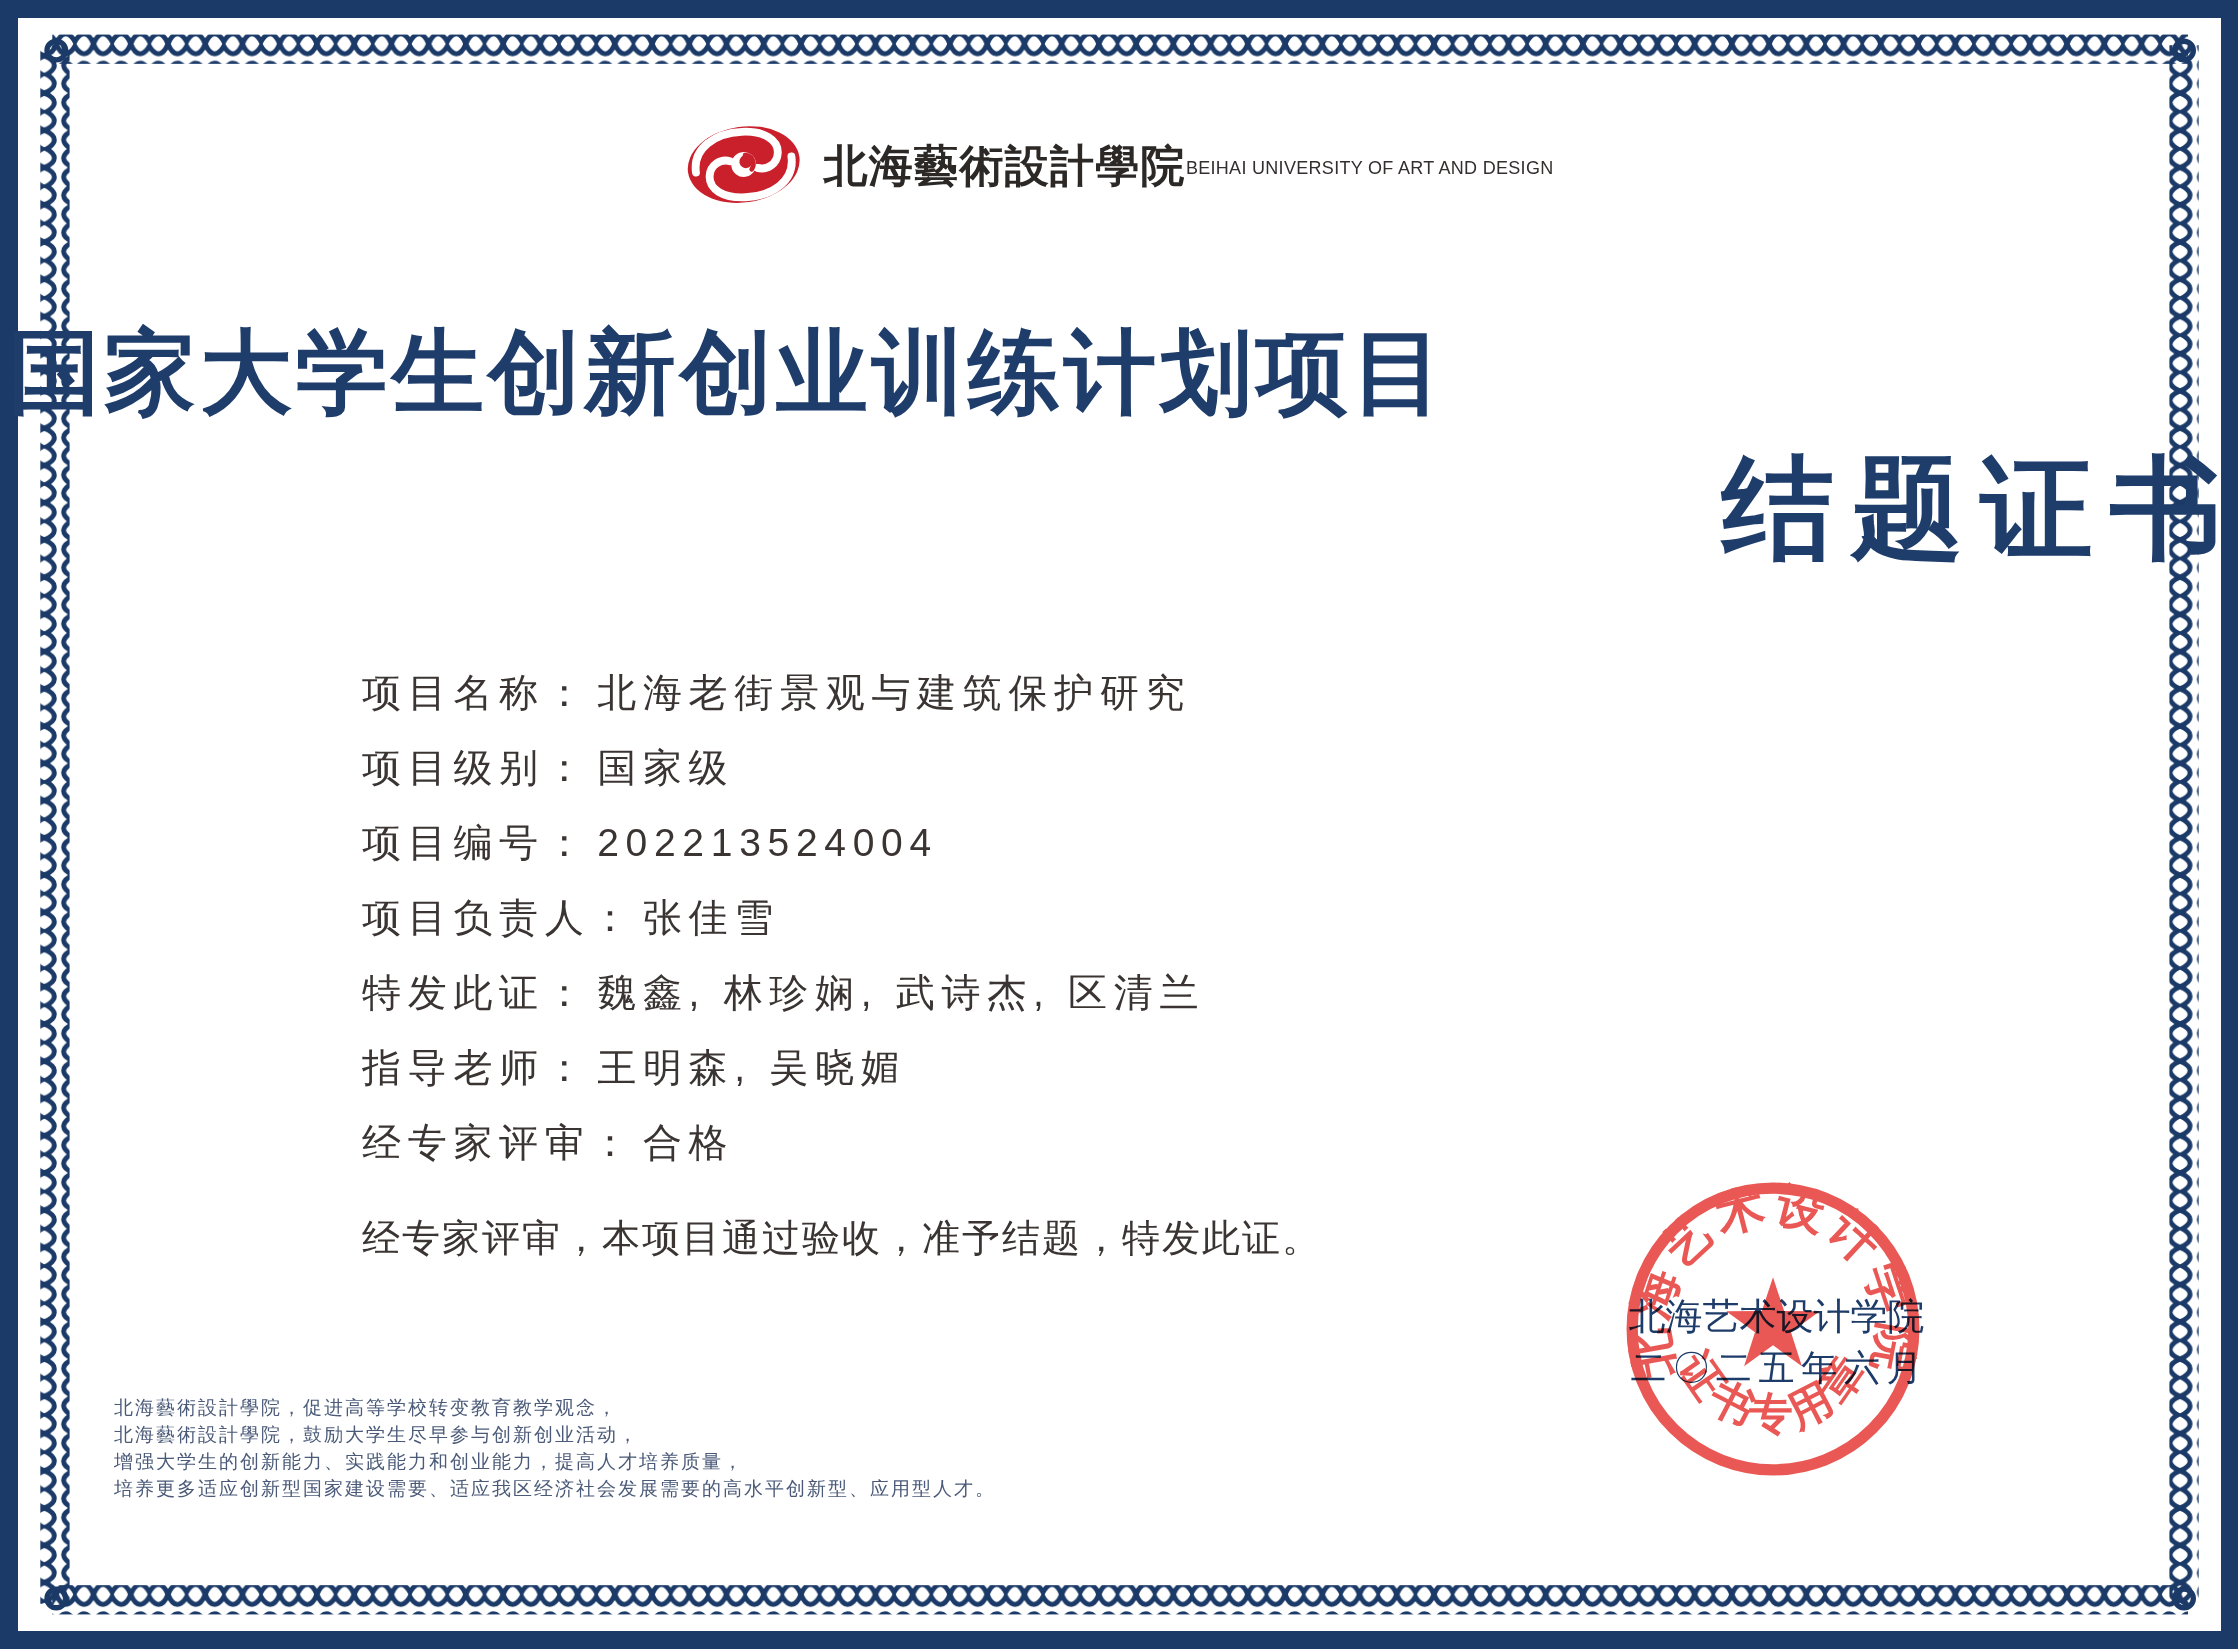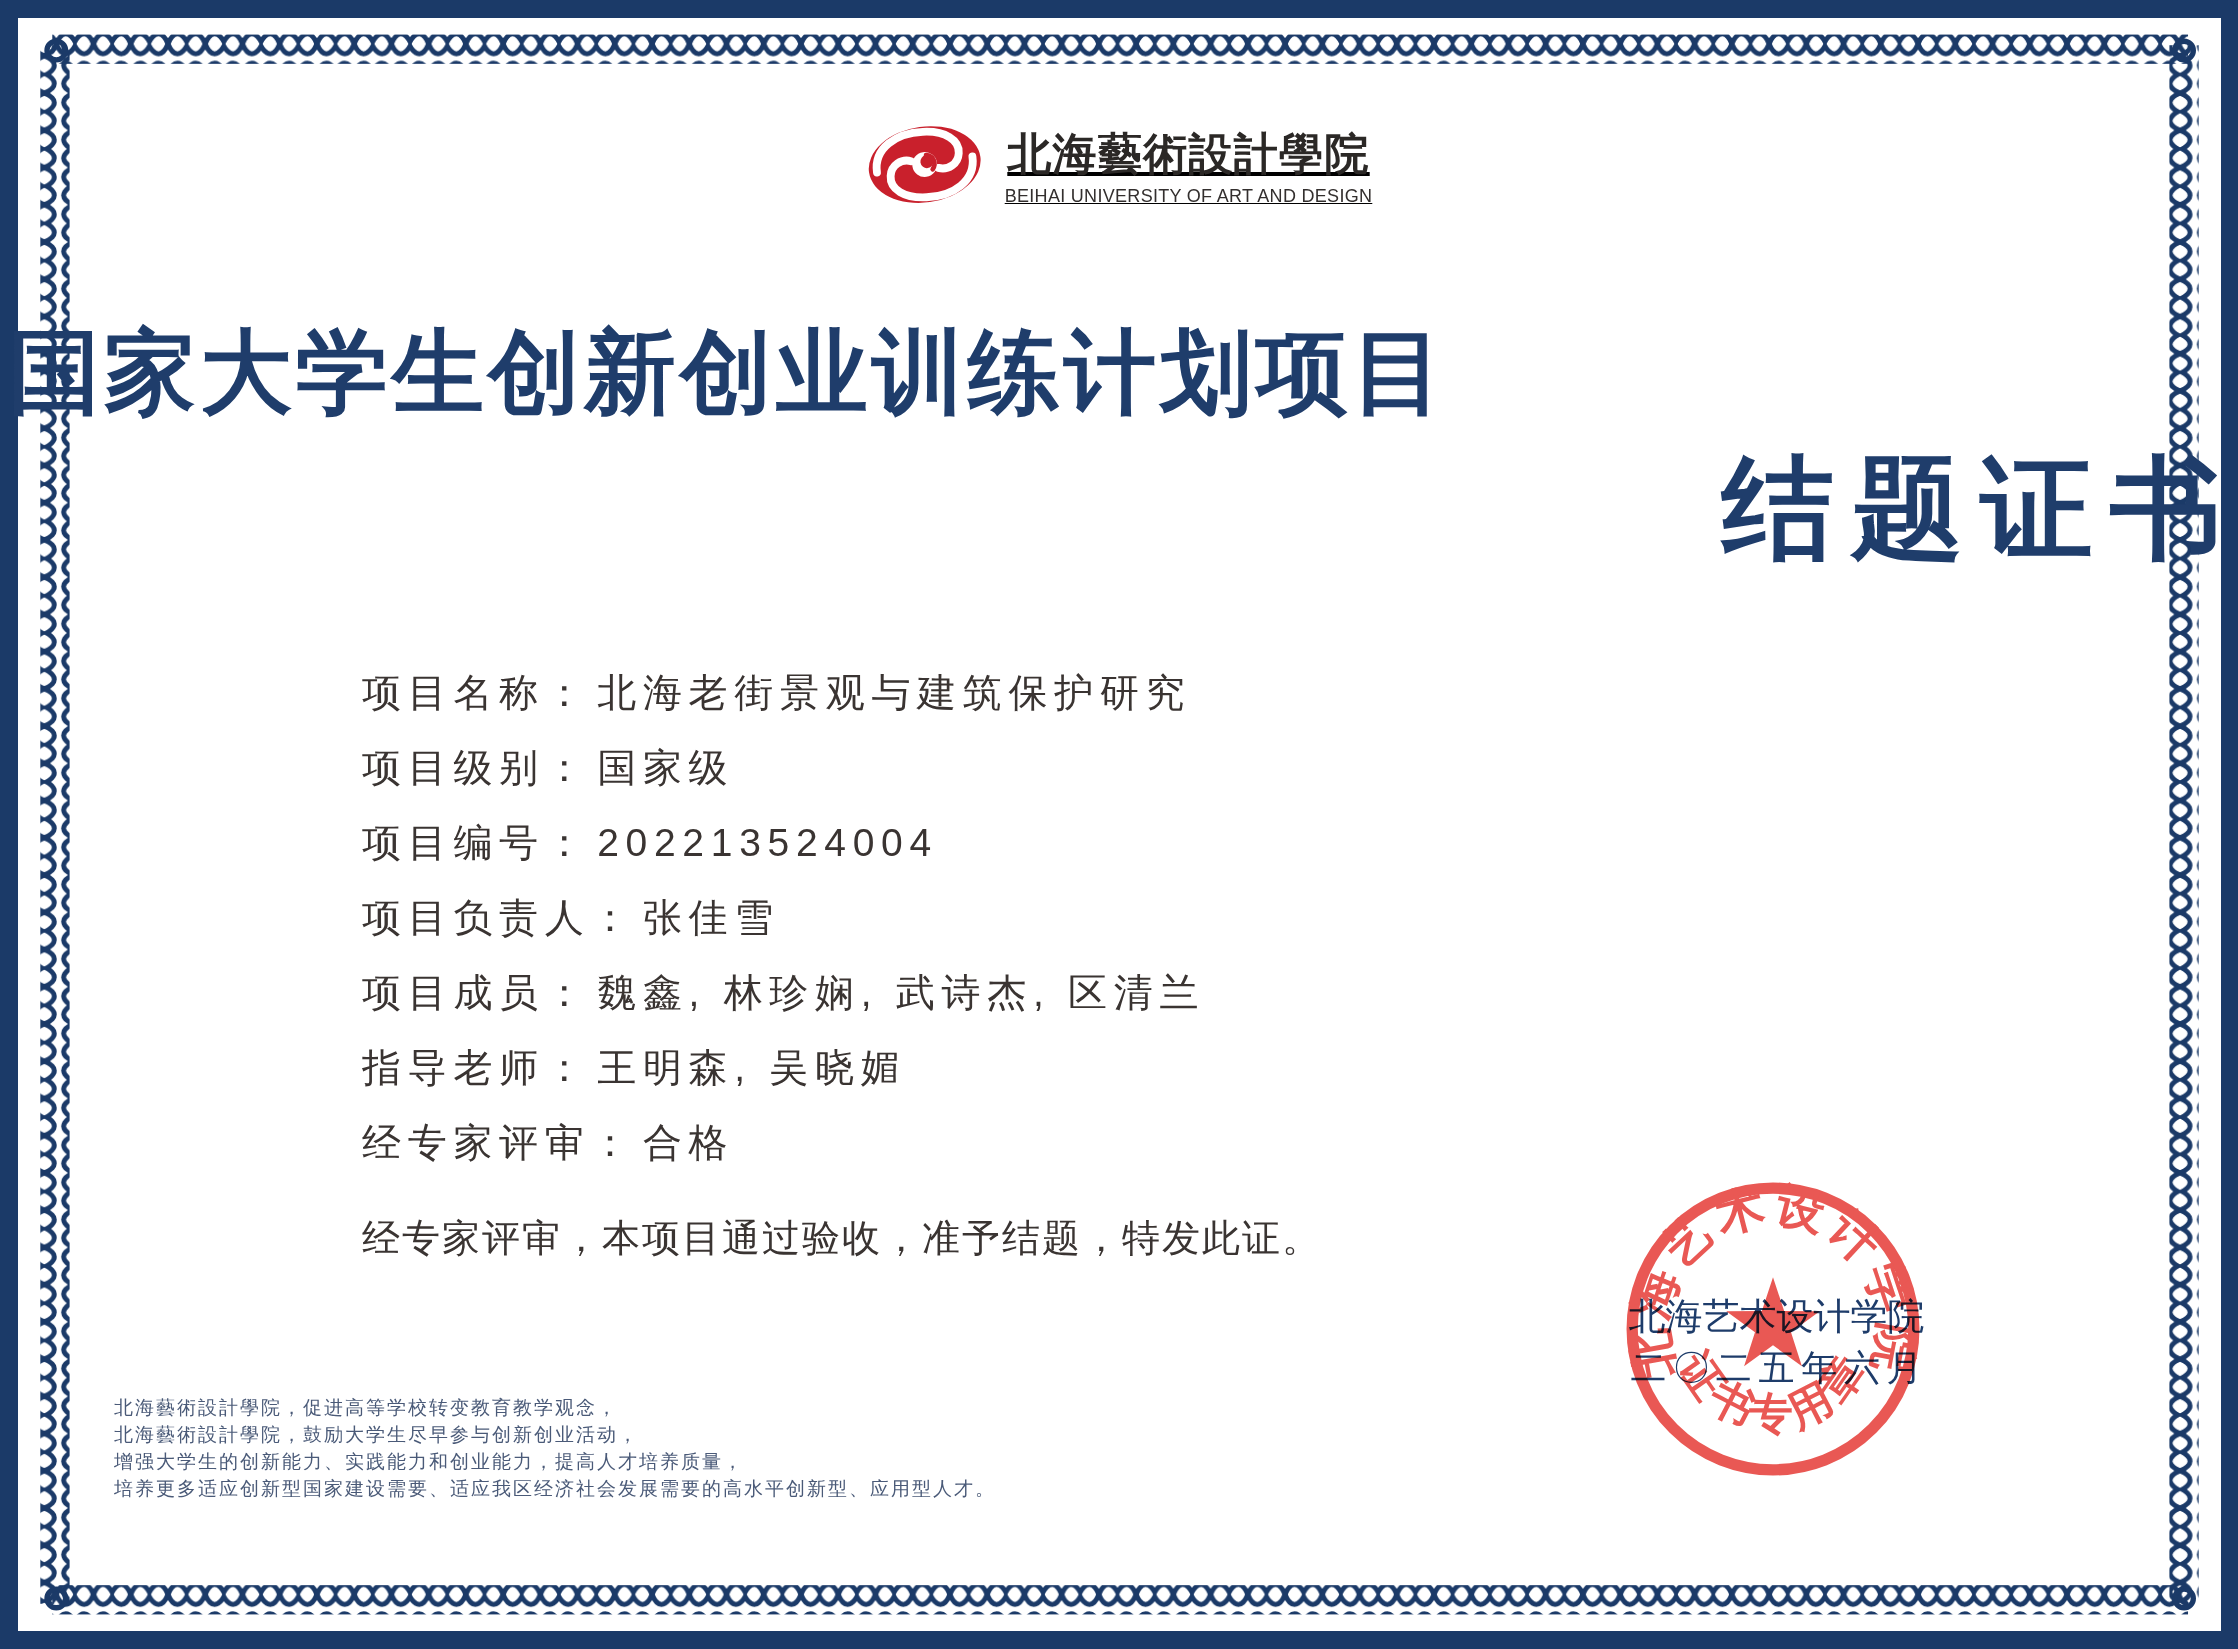--- a/index.html
+++ b/index.html
@@ -17,21 +17,21 @@
     box-sizing:border-box;
     pointer-events:none;
   }
   .rope{position:absolute;left:0;top:0;}
 
   
   .logo-block{
     position:absolute;top:124px;left:0;width:100%;
     display:flex;justify-content:center;align-items:center;gap:20px;
   }
-  .logo-text{display:flex;flex-direction:column;align-items:center;text-decoration:underline;}
+  .logo-text{display:flex;flex-direction:row;align-items:center;}
   .calligraphy{
     font-family:cursive, serif;
     font-size:44px;font-weight:700;color:#2b2826;
     letter-spacing:1.3px;line-height:57px;white-space:nowrap;
   }
   .english{
     font-family:"Liberation Sans", sans-serif;
     font-size:18px;font-weight:500;color:#332f2e;
     letter-spacing:0.3px;margin-top:3px;white-space:nowrap;
   }
@@ -140,21 +140,21 @@
     <div class="frow">
       <span class="flabel">项目级别：</span><span class="fvalue">国家级</span>
     </div>
     <div class="frow">
       <span class="flabel">项目编号：</span><span class="fvalue">202213524004</span>
     </div>
     <div class="frow">
       <span class="flabel">项目负责人：</span><span class="fvalue">张佳雪</span>
     </div>
     <div class="frow">
-      <span class="flabel">项目成员：</span><span class="fvalue">魏鑫, 林珍娴, 武诗杰, 区清兰</span>
+      <span class="flabel">特发此证：</span><span class="fvalue">魏鑫, 林珍娴, 武诗杰, 区清兰</span>
     </div>
     <div class="frow">
       <span class="flabel">指导老师：</span><span class="fvalue">王明森, 吴晓媚</span>
     </div>
     <div class="frow">
       <span class="flabel">经专家评审：</span><span class="fvalue">合格</span>
     </div>
   </div>
 
   <div class="statement">经专家评审，本项目通过验收，准予结题，特发此证。</div>

